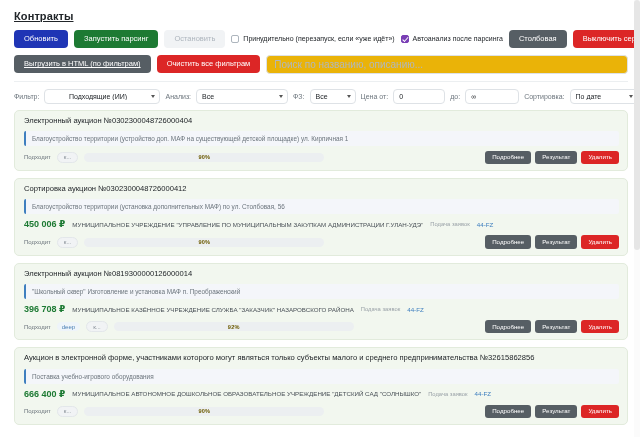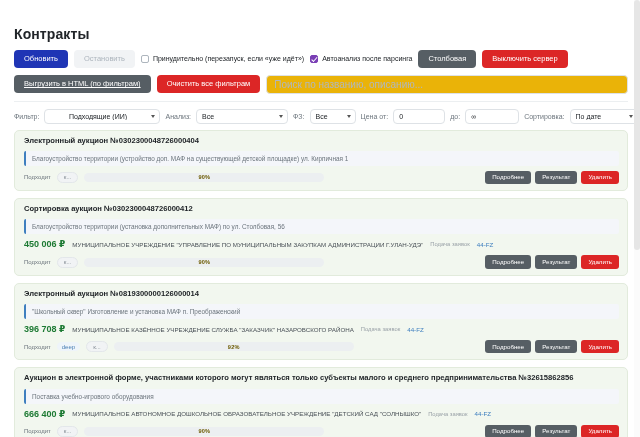--- a/index.html
+++ b/index.html
@@ -14,25 +14,26 @@
   #app {
     width: 640px; height: 437px;
     position: relative;
     background: #ffffff;
     padding: 0 0 0 0;
     overflow: hidden;
   }
   .page-pad { padding: 8px 12px 0 14px; }
 
   .page-title {
-    font-size: 14px;
+    font-size: 11px;
     font-weight: bold;
     color: #212529;
-    margin: 18px 0 8px 0;
+    margin: 2px 0 8px 0;
     letter-spacing: .1px;
+    text-decoration: underline;
   }
 
   .toolbar-row {
     display: flex;
     align-items: center;
     gap: 6px;
     margin-bottom: 7px;
     flex-wrap: nowrap;
   }
 
@@ -163,21 +164,21 @@
   .card {
     background: #f2f7ef;
     border: 1px solid #e2ebdc;
     border-radius: 5px;
     padding: 6px 8px 6px 9px;
     margin-bottom: 7px;
     position: relative;
   }
   .card-title {
     font-size: 7.6px;
-    font-weight: bold;
+    font-weight: normal;
     color: #212529;
     margin-bottom: 6px;
     line-height: 1.1;
   }
   .card-desc {
     background: #f4f6fa;
     border-left: 2px solid #3f7fbf;
     font-size: 6.4px;
     color: #6c757d;
     padding: 4px 6px;
@@ -307,20 +308,21 @@
 <body>
 
 <div id="app">
 
   <div class="page-pad">
 
     <div class="page-title">Контракты</div>
 
     <div class="toolbar-row">
       <button class="btn btn-blue">Обновить</button>
+      <button class="btn btn-green">Запустить парсинг</button>
       <button class="btn btn-disabled">Остановить</button>
 
       <label class="chk-wrap">
         <span class="chk"></span>
         <span>Принудительно (перезапуск, если «уже идёт»)</span>
       </label>
 
       <label class="chk-wrap">
         <span class="chk checked"></span>
         <span>Автоанализ после парсинга</span>

